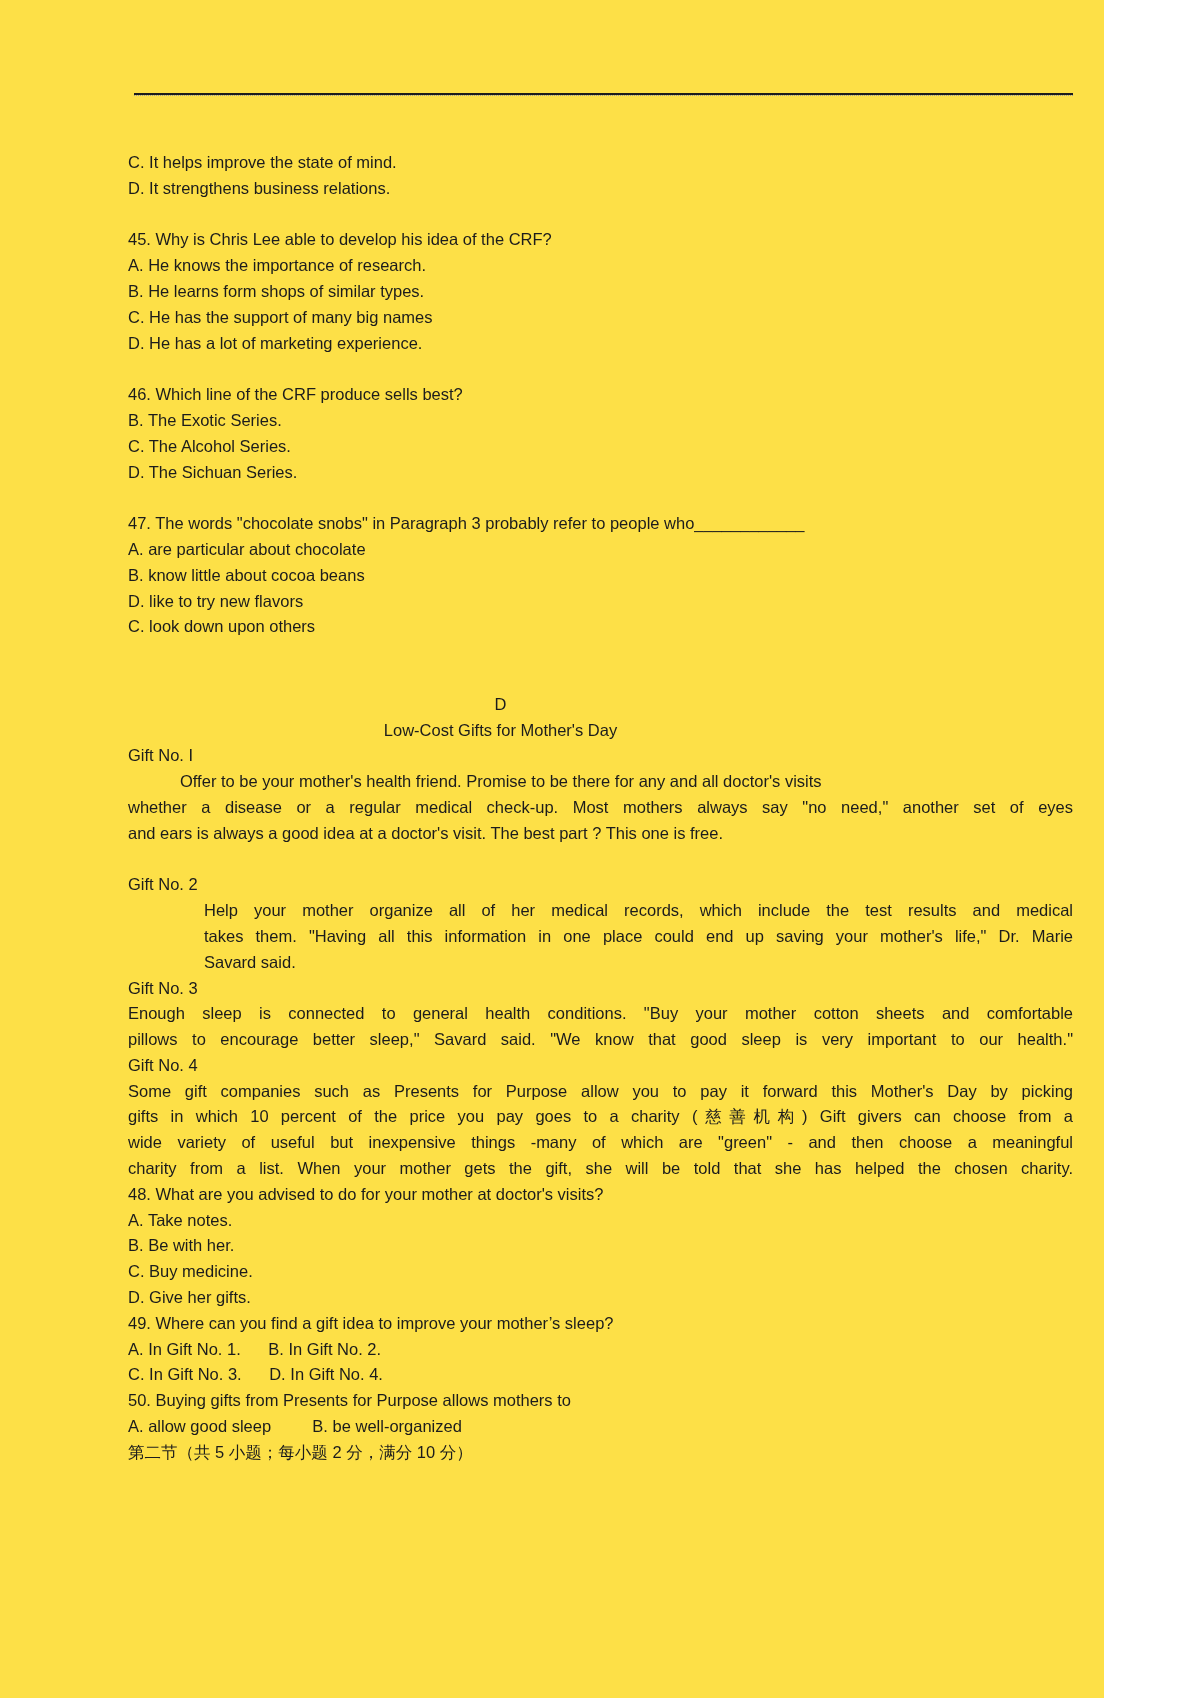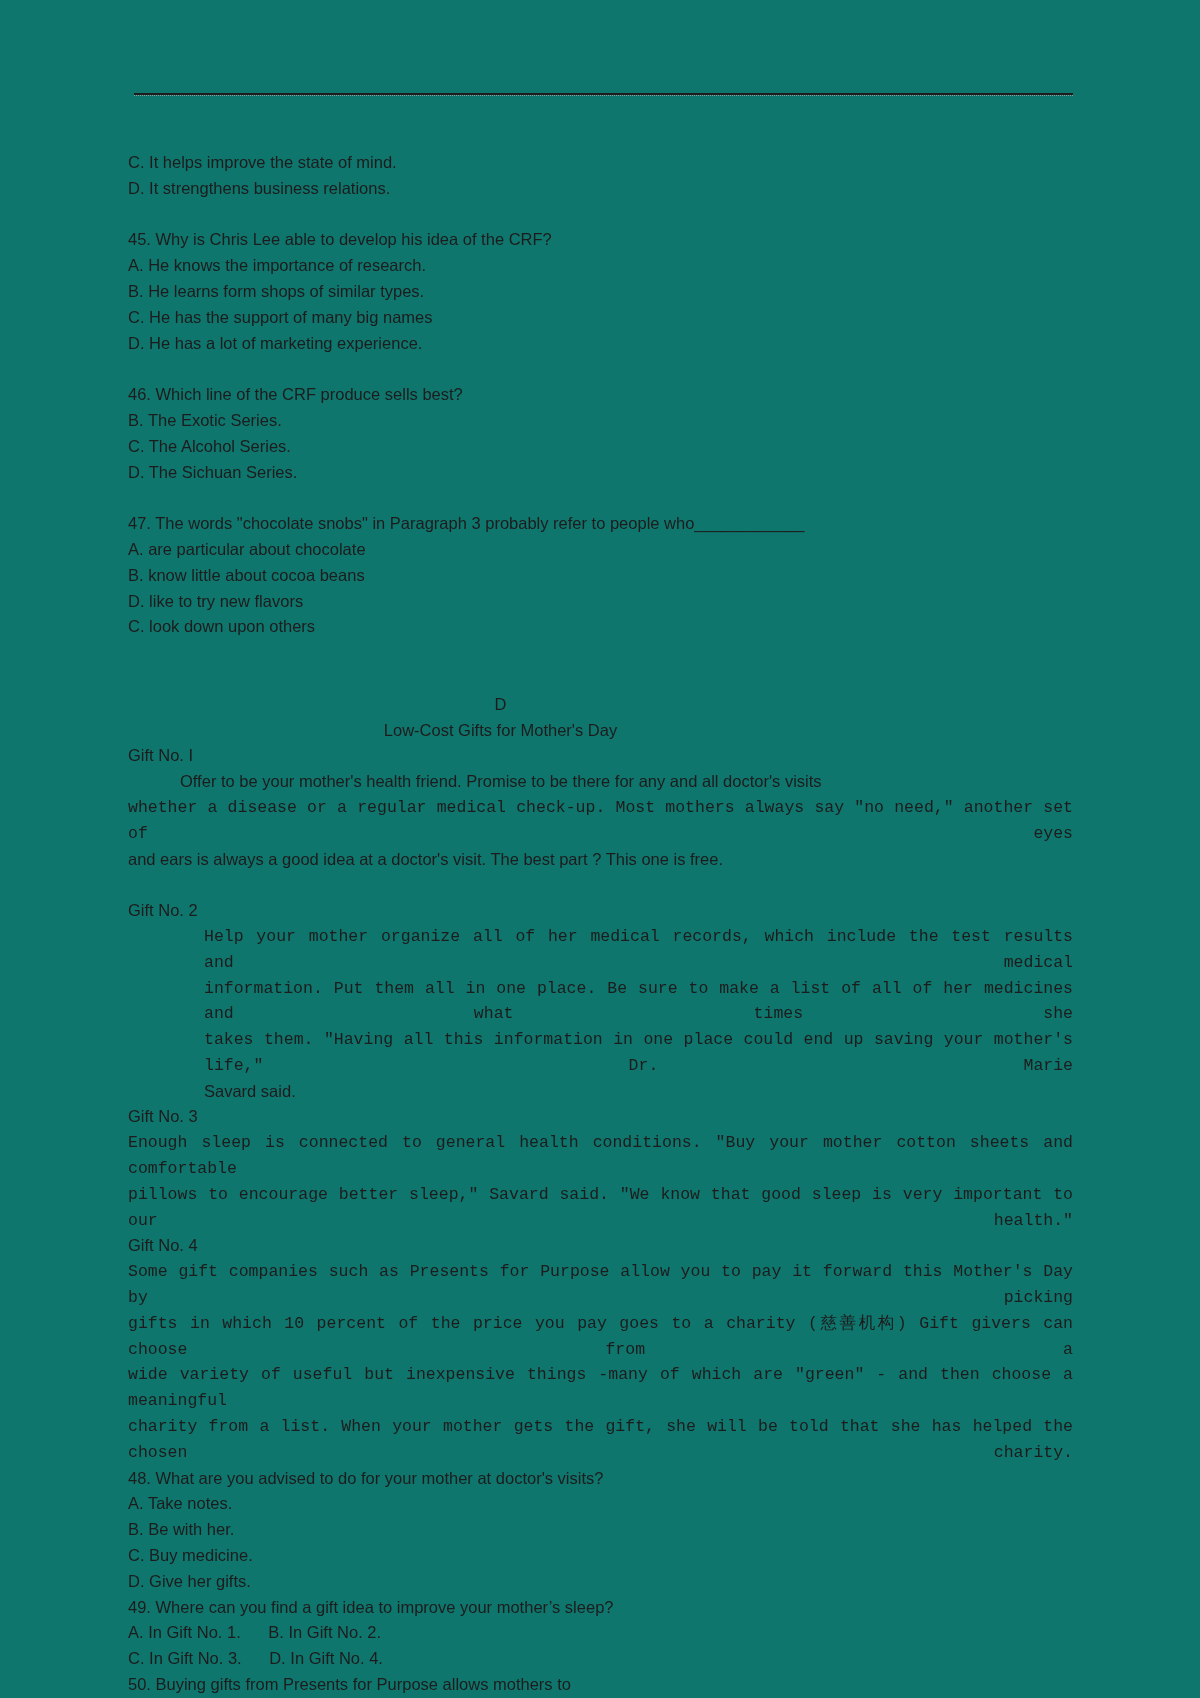--- a/index.html
+++ b/index.html
@@ -1,21 +1,21 @@
 <!DOCTYPE html>
 <html><head>
 <meta charset="utf-8">
 <style>
   * { margin: 0; padding: 0; box-sizing: border-box; }
   html, body { background: #ffffff; }
   .page {
     position: relative;
-    width: 1200px;
+    width: 1104px;
     height: 1698px;
-    background: #0f766e;
+    background: #fde047;
     font-family: "Liberation Sans", sans-serif;
     color: #1c1c1c;
     overflow: hidden;
   }
   .header-rule {
     position: absolute;
     left: 134px;
     top: 93px;
     width: 939px;
     height: 3px;
@@ -27,21 +27,21 @@
     left: 128px;
     top: 150px;
     width: 945px;
     font-size: 16.5px;
     line-height: 25.8px;
   }
   .ln { min-height: 25.8px; white-space: pre-wrap; }
   .gap1 { height: 25.8px; }
   .gap2 { height: 51.6px; }
   .center { width: 745px; text-align: center; white-space: normal; }
-  .jst { text-align: justify; text-align-last: justify; white-space: normal; font-family: Liberation Mono, monospace; }
+  .jst { text-align: justify; text-align-last: justify; white-space: normal; }
   .ind { margin-left: 76px; }
   .fi { text-indent: 52px; }
 </style>
 </head>
 <body>
 
 <div class="page">
 
   <div class="header-rule"></div>
 
@@ -75,21 +75,20 @@
     <p class="ln center">Low-Cost Gifts for Mother's Day</p>
 
     <p class="ln">Gift No. I</p>
     <p class="ln fi">Offer to be your mother's health friend. Promise to be there for any and all doctor's visits</p>
     <p class="ln jst">whether a disease or a regular medical check-up. Most mothers always say "no need," another set of eyes</p>
     <p class="ln">and ears is always a good idea at a doctor's visit. The best part ? This one is free.</p>
     <div class="gap1"></div>
 
     <p class="ln">Gift No. 2</p>
     <p class="ln ind jst">Help your mother organize all of her medical records, which include the test results and medical</p>
-    <p class="ln ind jst">information. Put them all in one place. Be sure to make a list of all of her medicines and what times she</p>
     <p class="ln ind jst">takes them. "Having all this information in one place could end up saving your mother's life," Dr. Marie</p>
     <p class="ln ind">Savard said.</p>
 
     <p class="ln">Gift No. 3</p>
     <p class="ln jst">Enough sleep is connected to general health conditions. "Buy your mother cotton sheets and comfortable</p>
     <p class="ln jst">pillows to encourage better sleep," Savard said. "We know that good sleep is very important to our health."</p>
 
     <p class="ln">Gift No. 4</p>
     <p class="ln jst">Some gift companies such as Presents for Purpose allow you to pay it forward this Mother's Day by picking</p>
     <p class="ln jst">gifts in which 10 percent of the price you pay goes to a charity (慈善机构) Gift givers can choose from a</p>

